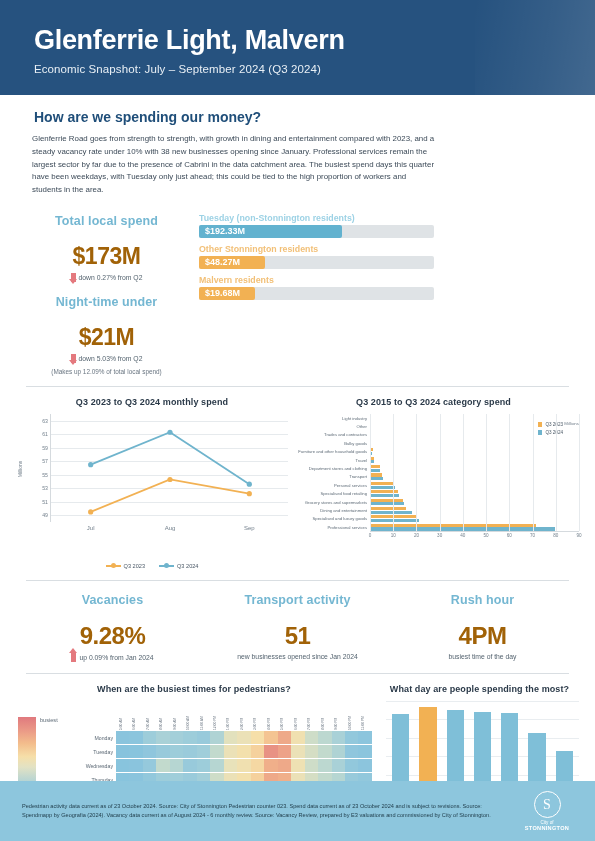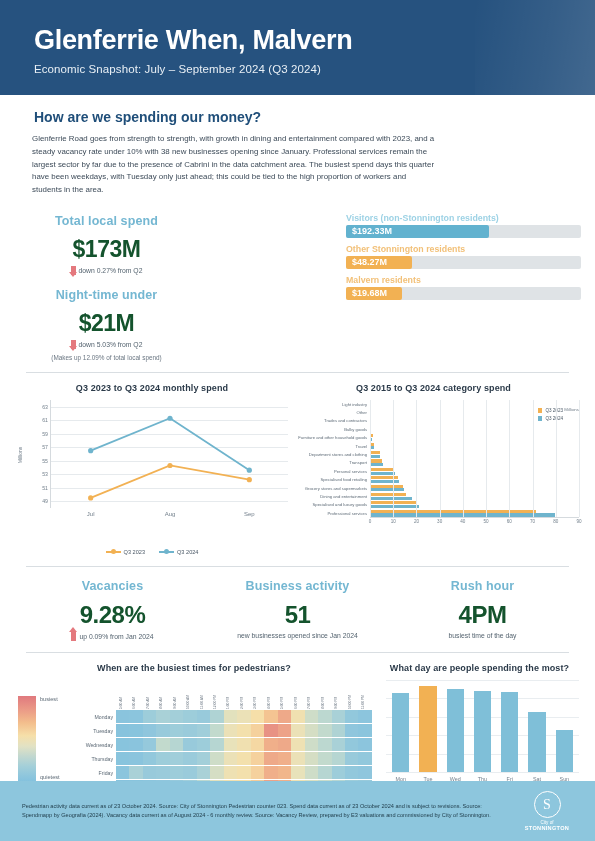--- a/index.html
+++ b/index.html
@@ -47,35 +47,34 @@
     font-size: 7.9px;
     line-height: 1.62;
     padding: 8px 34px 0 32px;
     max-width: 470px;
   }
   
   .spend-row {
     display: flex;
     padding: 14px 14px 0 14px;
     align-items: flex-start;
-    justify-content: space-between;
   }
   .spend-col-left { width: 185px; text-align: center; padding-top: 3px;}
   .kpi-label {
     color: #74b7d2;
     font-size: 12.5px;
     font-weight: bold;
     letter-spacing: .1px;
   }
   .kpi-value {
-    color: #14532d;
+    color: #a16207;
     font-size: 23px;
     font-weight: bold;
     letter-spacing: -0.5px;
-    margin-top: 8px;
+    margin-top: 15px;
   }
   .kpi-delta {
     font-size: 6.8px;
     color: #54636f;
     margin-top: 3px;
     display: flex; align-items: center; justify-content: center; gap: 3px;
   }
   .arrow-down, .arrow-up {
     display:inline-block; width:5px;height:9px;position:relative;
     background:#e4797e;
@@ -238,21 +237,21 @@
     margin:0 auto;display:flex;align-items:center;justify-content:center;
     color:#ffffff;font-size:14px;font-family:"Liberation Serif",serif;
   }
   .logo-t1{font-size:4.6px;color:#ffffff;margin-top:2px;}
   .logo-t2{font-size:5.6px;color:#ffffff;font-weight:bold;letter-spacing:.3px;}
 </style>
 </head>
 <body>
 
 <div class="header">
-  <div class="title">Glenferrie When, Malvern</div>
+  <div class="title">Glenferrie Light, Malvern</div>
   <div class="subtitle">Economic Snapshot: July – September 2024 (Q3 2024)</div>
 </div>
 
 <div class="sec-heading">How are we spending our money?</div>
 <div class="intro">Glenferrie Road goes from strength to strength, with growth in dining and entertainment compared with 2023, and a steady vacancy rate under 10% with 38 new businesses opening since January. Professional services remain the largest sector by far due to the presence of Cabrini in the data catchment area. The busiest spend days this quarter have been weekdays, with Tuesday only just ahead; this could be tied to the high proportion of workers and students in the area.</div>
 
 <div class="spend-row">
 
   <div class="spend-col-left">
     <div>
@@ -270,21 +269,21 @@
       <div class="kpi-delta">
         <span class="arrow-down"></span>
         <span>down 5.03% from Q2</span>
       </div>
       <div class="kpi-note">(Makes up 12.09% of total local spend)</div>
     </div>
   </div>
 
   <div class="spend-col-mid">
     <div class="bd-item">
-      <div class="bd-label blue">Visitors (non-Stonnington residents)</div>
+      <div class="bd-label blue">Tuesday (non-Stonnington residents)</div>
       <div class="bd-track">
         <div class="bd-fill blue" id="bdf0" style="width: 61%;">$192.33M</div>
       </div>
     </div>
     <div class="bd-item">
       <div class="bd-label orange">Other Stonnington residents</div>
       <div class="bd-track">
         <div class="bd-fill orange" id="bdf1" style="width: 28%;">$48.27M</div>
       </div>
     </div>
@@ -497,21 +496,21 @@
 <div class="kpi-row">
   <div class="kpi-cell">
     <div class="kpi-label">Vacancies</div>
     <div class="kpi-value">9.28%</div>
     <div class="kpi-delta">
       <span class="arrow-up"></span>
       <span>up 0.09% from Jan 2024</span>
     </div>
   </div>
   <div class="kpi-cell">
-    <div class="kpi-label">Business activity</div>
+    <div class="kpi-label">Transport activity</div>
     <div class="kpi-value">51</div>
     <div class="kpi-sub">new businesses opened since Jan 2024</div>
   </div>
   <div class="kpi-cell">
     <div class="kpi-label">Rush hour</div>
     <div class="kpi-value">4PM</div>
     <div class="kpi-sub">busiest time of the day</div>
   </div>
 </div>
 

